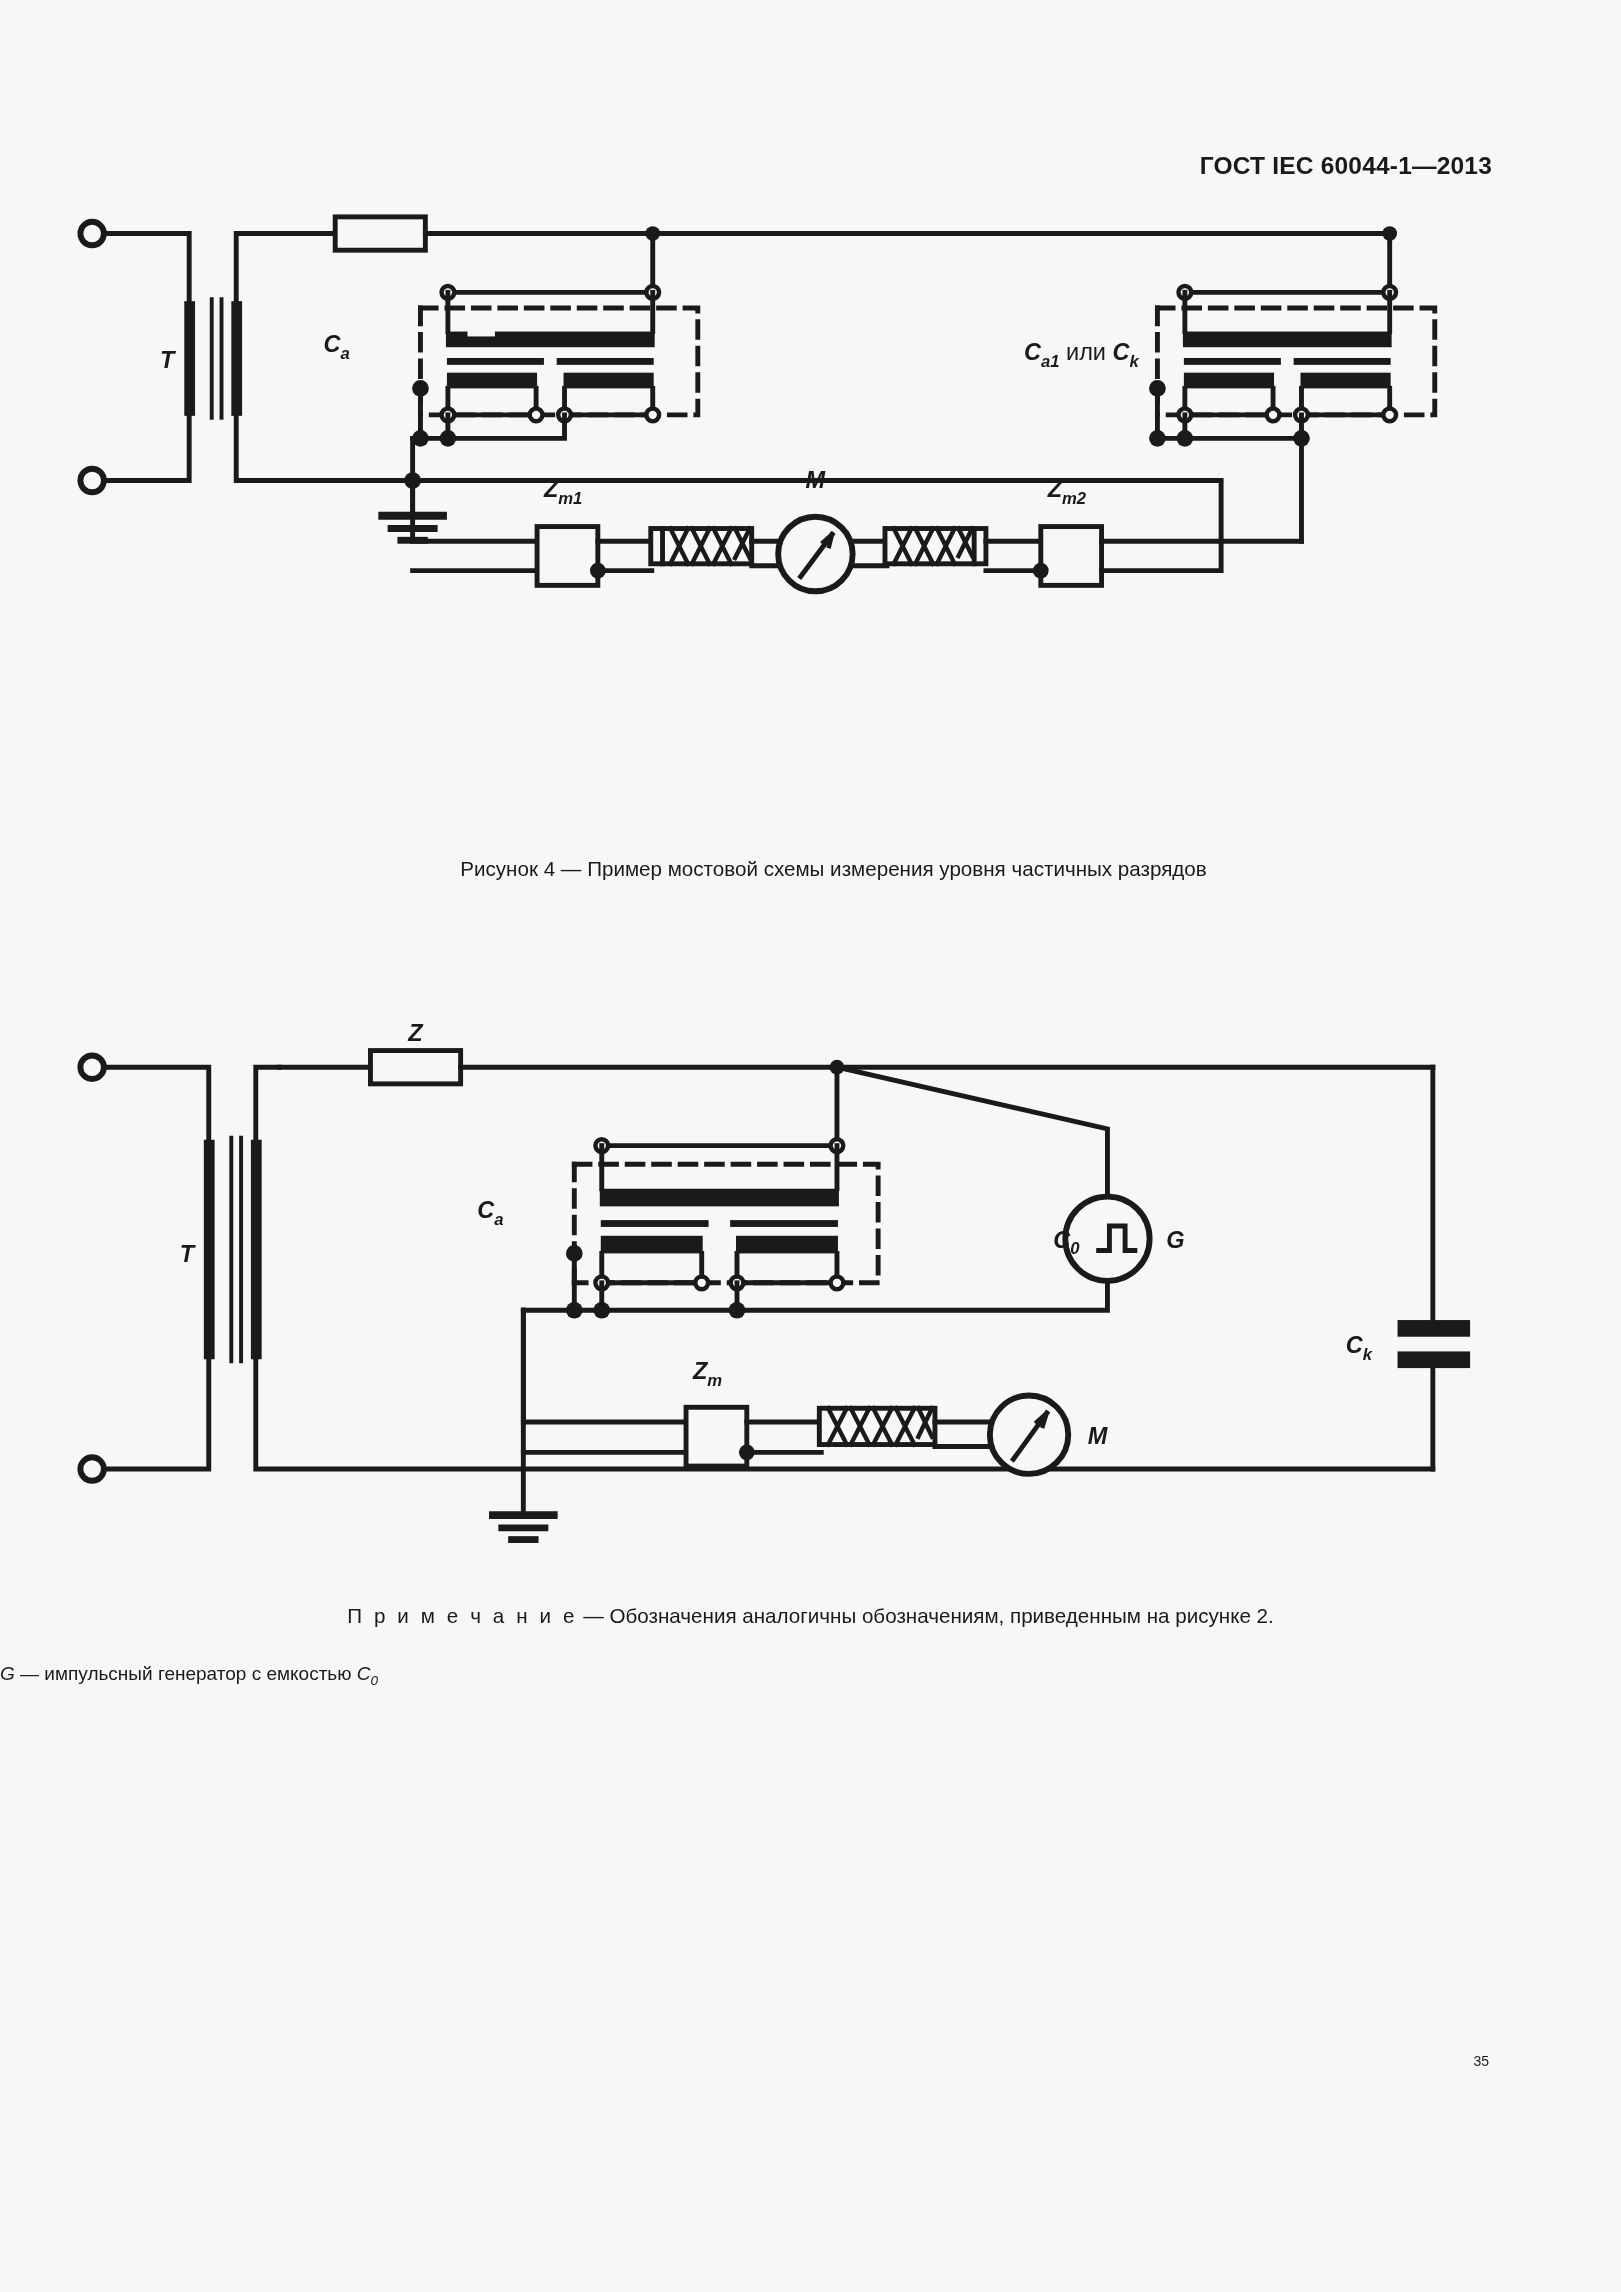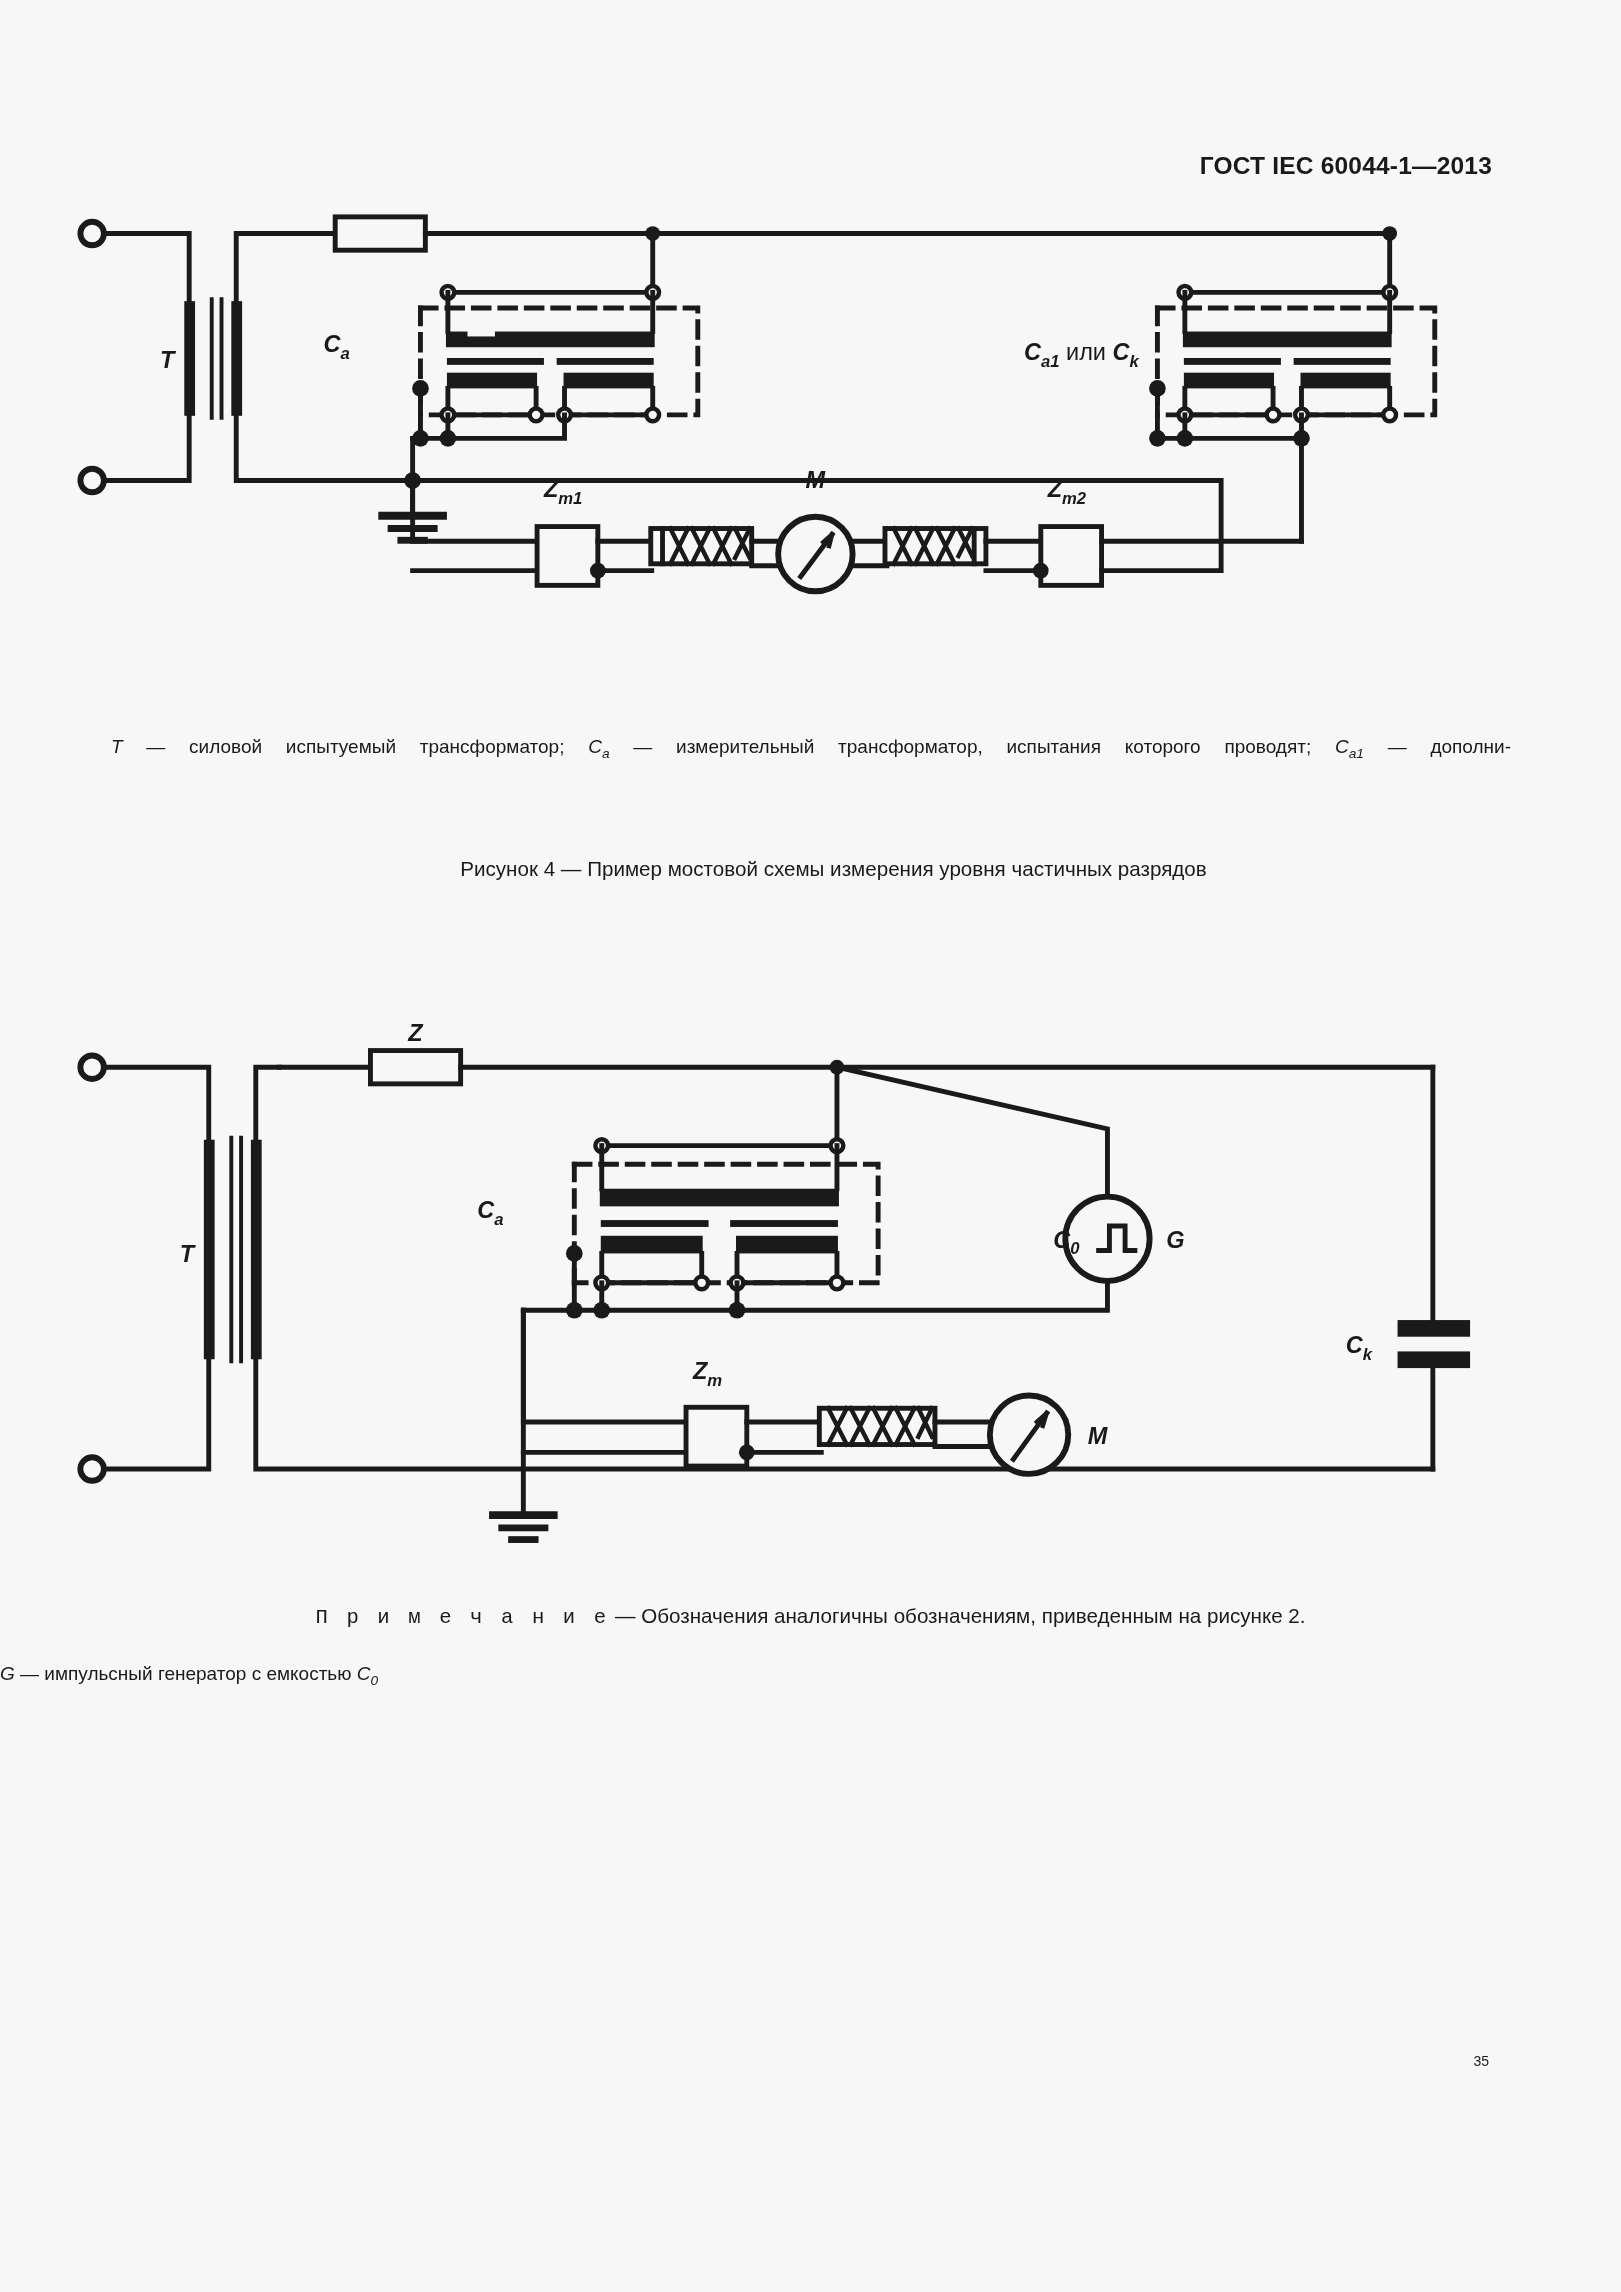--- a/index.html
+++ b/index.html
@@ -46,21 +46,21 @@
     left:0;width:1621px;
     text-align:center;
     font-size:20.6px;
     padding-left:23px;
   }
   #title4{top:857px;}
   #note5{
     position:absolute;left:0;width:1621px;text-align:center;
     top:1604px;font-size:20.6px;
   }
-  #note5 .sp{letter-spacing:3.1px;font-family:Liberation Mono, monospace;}
+  #note5 .sp{letter-spacing:3.1px;}
   #gen5{
     position:absolute;left:0;width:1309px;text-align:left;
     top:1663px;font-size:19px;
   }
   #title5{top:1726px;}
 
   .page-num{
     position:absolute;
     right:132px;top:2053px;
     font-size:14px;
@@ -246,23 +246,20 @@
         </text>
         <text x="1069" y="292" font-size="24" font-style="italic" font-weight="bold">
           <tspan>Z</tspan><tspan font-size="17" dy="7">m2</tspan>
         </text>
         <text x="832" y="283" font-size="24" font-style="italic" font-weight="bold" text-anchor="middle">M</text>
       </g>
     </svg>
   </div>
 
   <div class="legend" id="legend4">
-    <span class="ln just">
-      <i class="v">T</i> — силовой испытуемый трансформатор; <i class="v">C<sub>a</sub></i> — измерительный трансформатор, испытания которого проводят; <i class="v">C<sub>a1</sub></i> — дополни-
-    </span>
   </div>
 
   <div class="fig-title" id="title4">Рисунок 4 — Пример мостовой схемы измерения уровня частичных разрядов</div>
 
   <div class="fig" id="fig5">
     <svg width="1621" height="549" viewBox="0 0 1654 560" xmlns="http://www.w3.org/2000/svg">
       <g stroke="#1a1a1a" fill="none" stroke-width="5" stroke-linecap="square">
 
         <circle cx="94" cy="44" r="12" stroke-width="6"></circle>
         <circle cx="94" cy="454" r="12" stroke-width="6"></circle>

